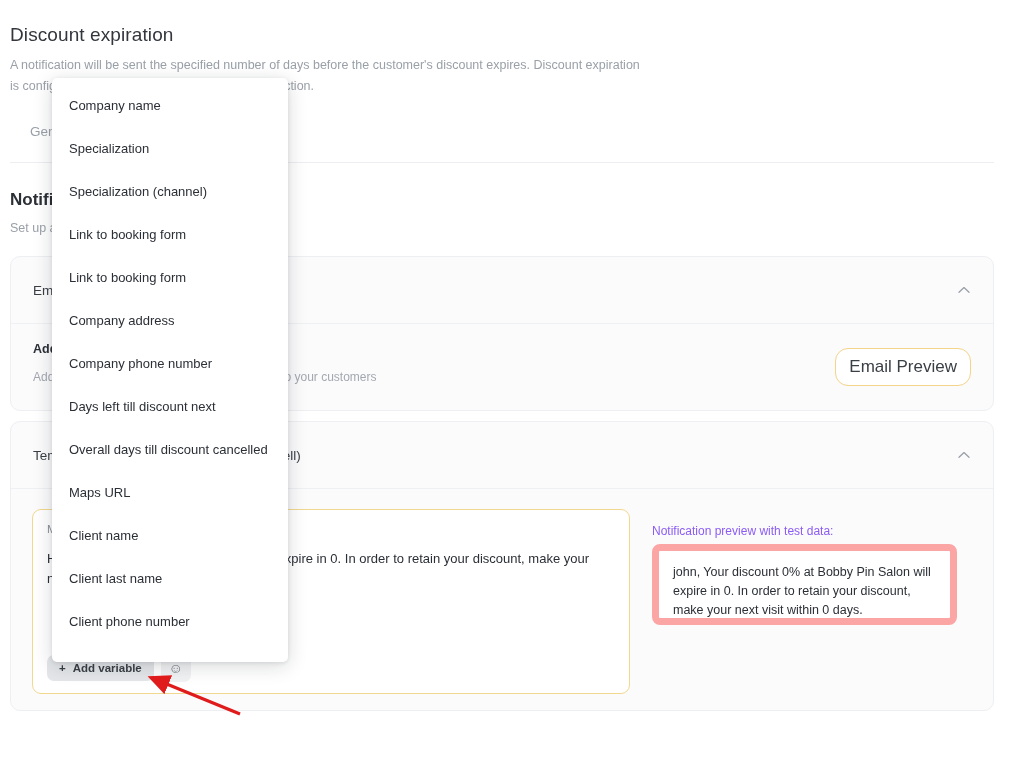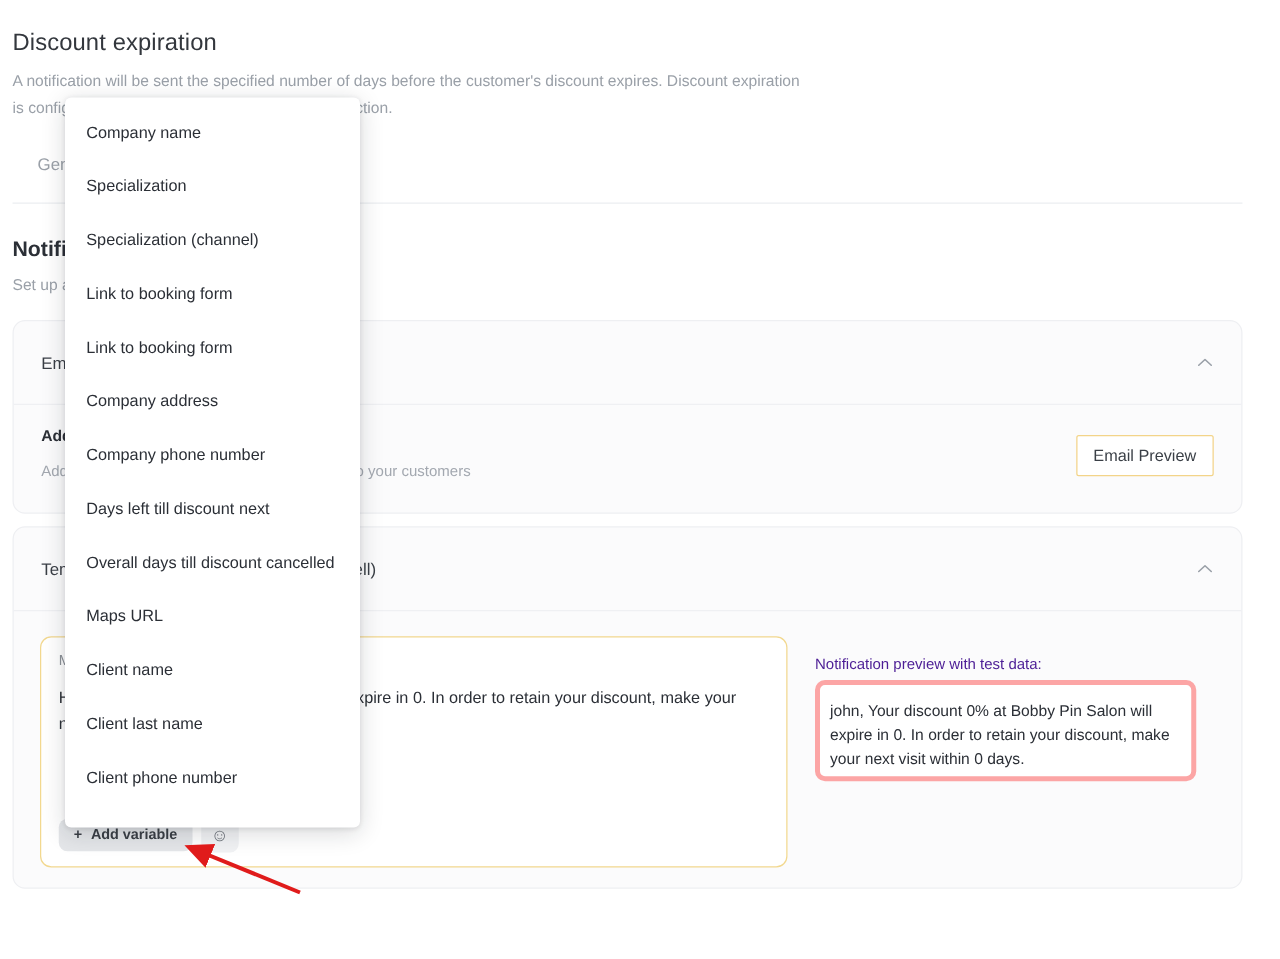--- a/index.html
+++ b/index.html
@@ -84,22 +84,22 @@
   .chev svg { display: block; }
 
   .card-body { padding: 18px 22px; position: relative; }
 
   .row-label { font-size: 12.5px; font-weight: 700; color: #2b2f36; }
   .row-sub { font-size: 12px; color: #a3a8b0; margin-top: 14px; }
 
   .btn-outline {
     position: absolute; right: 22px; top: 24px;
     background: #fff; border: 1px solid #f3d489;
-    border-radius: 2px; padding: 8px 13px;
-    font-size: 13px; color: #3a3f46; cursor: pointer;
+    border-radius: 13px; padding: 8px 13px;
+    font-size: 17px; color: #3a3f46; cursor: pointer;
     font-family: "Liberation Sans", sans-serif;
   }
 
   
   .editor-panel {
     position: absolute; left: 32px; top: 509px;
     width: 598px; height: 185px;
     background: #fff; border: 1px solid #f2d88f;
     border-radius: 9px;
   }
@@ -131,28 +131,28 @@
   .emoji-btn {
     background: #f1f2f4; border: none; border-radius: 7px;
     width: 30px; height: 28px; cursor: pointer;
     display: flex; align-items: center; justify-content: center;
     color: #6b7078; font-size: 14px;
   }
 
   
   .preview-label {
     position: absolute; left: 652px; top: 524px;
-    font-size: 12px; color: #4c1d95;
+    font-size: 12px; color: #8b5cf6;
   }
   .preview-box {
     position: absolute; left: 652px; top: 544px;
     width: 305px; height: 81px;
-    background: #fff; border: 4px solid #fca5a5;
+    background: #fff; border: 7px solid #fca5a5;
     border-radius: 8px;
-    padding: 12px 8px;
+    padding: 12px 14px;
     font-size: 12.5px; line-height: 19px; color: #2b2f36;
   }
 
   
   .dropdown {
     position: absolute; left: 52px; top: 78px;
     width: 236px; height: 584px;
     background: #fff;
     border-radius: 5px;
     box-shadow: 0 4px 20px rgba(20,24,31,.16), 0 1px 4px rgba(20,24,31,.10);

